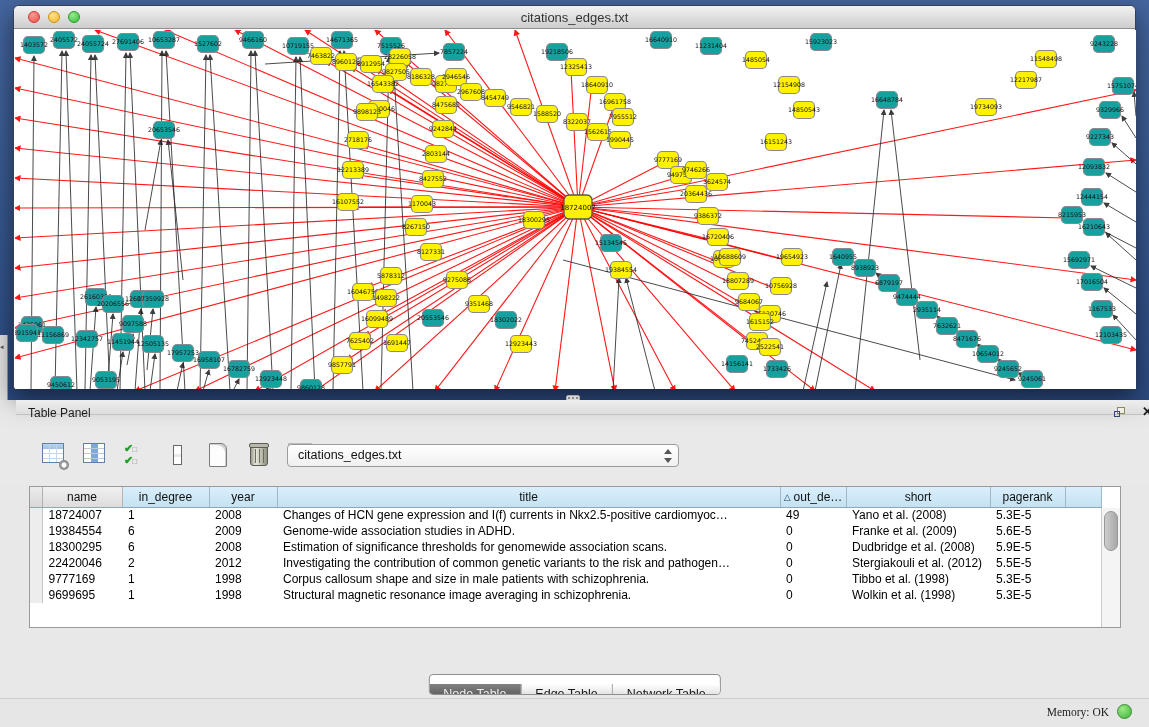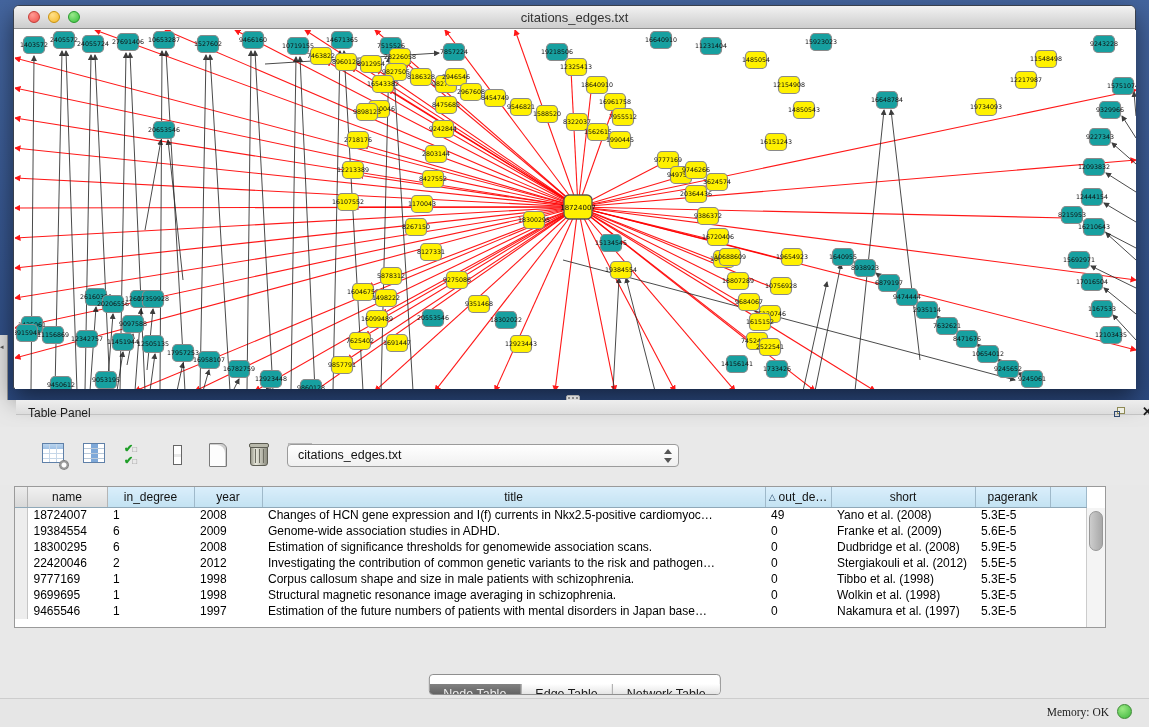--- a/index.html
+++ b/index.html
@@ -71,21 +71,21 @@
   .combo { position:absolute; left:287px; top:17px; width:392px; height:23px;
     border:1px solid #9b9b9b; border-radius:4px; background:linear-gradient(#ffffff,#f0f0f0);
     font-size:12.5px; color:#111; line-height:21px; padding-left:10px; }
   .combo .arrows { position:absolute; right:6px; top:3px; width:9px; height:16px; }
   .combo .arrows:before { content:""; position:absolute; top:1px; left:1px;
     border-left:4px solid transparent; border-right:4px solid transparent; border-bottom:5px solid #555; }
   .combo .arrows:after { content:""; position:absolute; bottom:1px; left:1px;
     border-left:4px solid transparent; border-right:4px solid transparent; border-top:5px solid #555; }
 
   
-  .dtable { position:absolute; left:14px; top:486px; width:1092px; height:142px;
+  .dtable { position:absolute; left:29px; top:486px; width:1092px; height:142px;
     background:#fff; border:1px solid #9a9a9a; }
   table.grid-tbl { border-collapse:collapse; table-layout:fixed; width:1071px; font-size:12px; }
   .grid-tbl th { height:20px; font-weight:normal; color:#111; font-size:12px;
     background:linear-gradient(#daeefb,#c3e2f2); border-right:1px solid #9fb9ca; border-bottom:1px solid #8fa8b8;
     overflow:hidden; white-space:nowrap; }
   .grid-tbl th.gray { background:linear-gradient(#f0f0f0,#dcdcdc); border-right:1px solid #b5b5b5; }
   .grid-tbl th.rowhdr { background:linear-gradient(#ececec,#d8d8d8); border-right:1px solid #b0b0b0; }
   .grid-tbl td { height:16px; color:#000; white-space:nowrap; overflow:hidden; padding:0 2px 0 6px; }
   .grid-tbl td.rowhdr { background:#ededed; border-right:1px solid #c6c6c6; padding:0; }
   .sorttri { display:inline-block; transform:translateY(-1px); color:#246; font-size:9px; margin-right:3px; }
@@ -908,31 +908,20 @@
           <td class="rowhdr"></td>
           <td>9699695</td>
           <td>1</td>
           <td>1998</td>
           <td>Structural magnetic resonance image averaging in schizophrenia.</td>
           <td>0</td>
           <td>Wolkin et al. (1998)</td>
           <td>5.3E-5</td>
           <td></td>
         </tr>
-        <tr>
-          <td class="rowhdr"></td>
-          <td>9465546</td>
-          <td>1</td>
-          <td>1997</td>
-          <td>Estimation of the future numbers of patients with mental disorders in Japan base…</td>
-          <td>0</td>
-          <td>Nakamura et al. (1997)</td>
-          <td>5.3E-5</td>
-          <td></td>
-        </tr>
       </tbody>
   </table>
   <div class="vscroll">
     <div class="vthumb"></div>
   </div>
 </div>
 
 <div class="tabs">
   <div class="seg sel">Node Table</div>
   <div class="seg">Edge Table</div>

